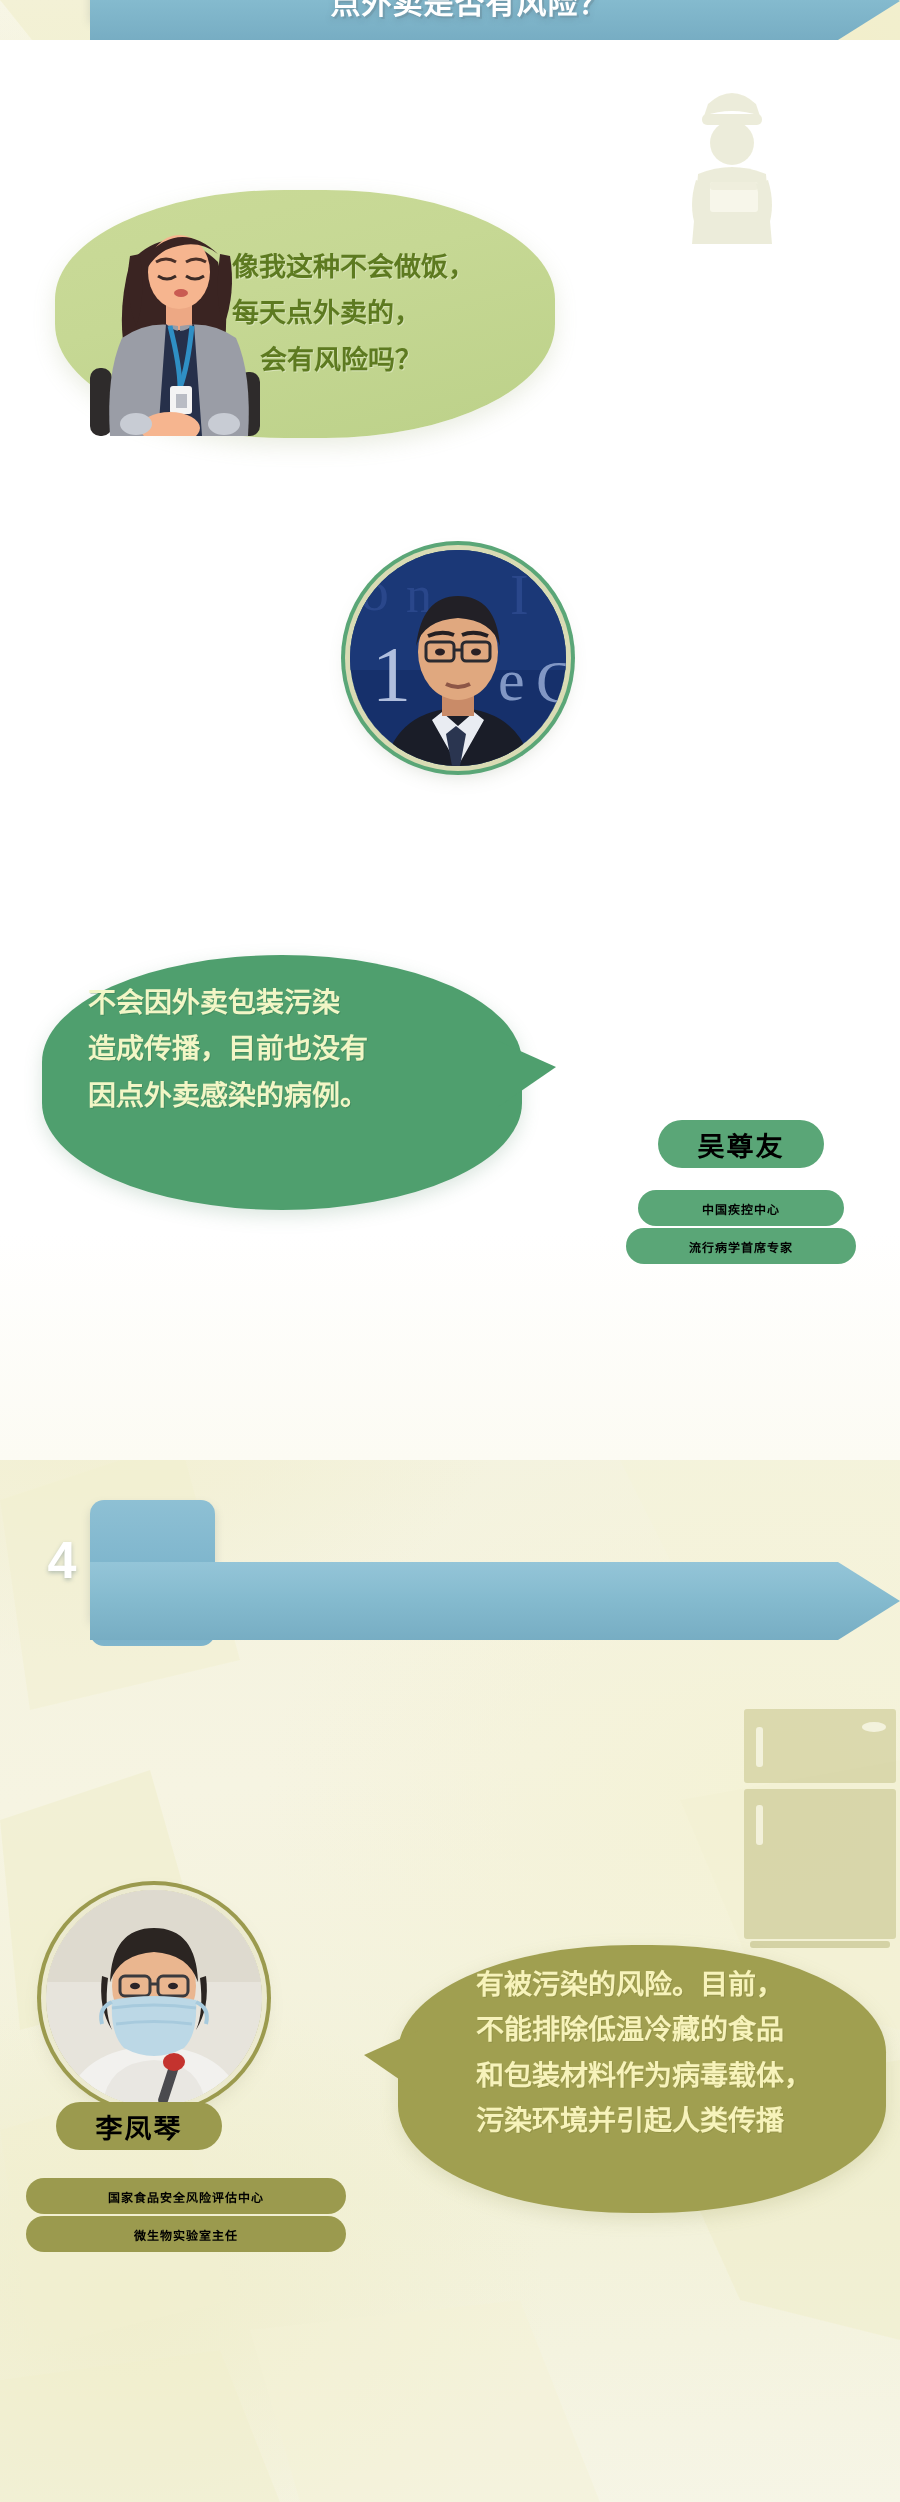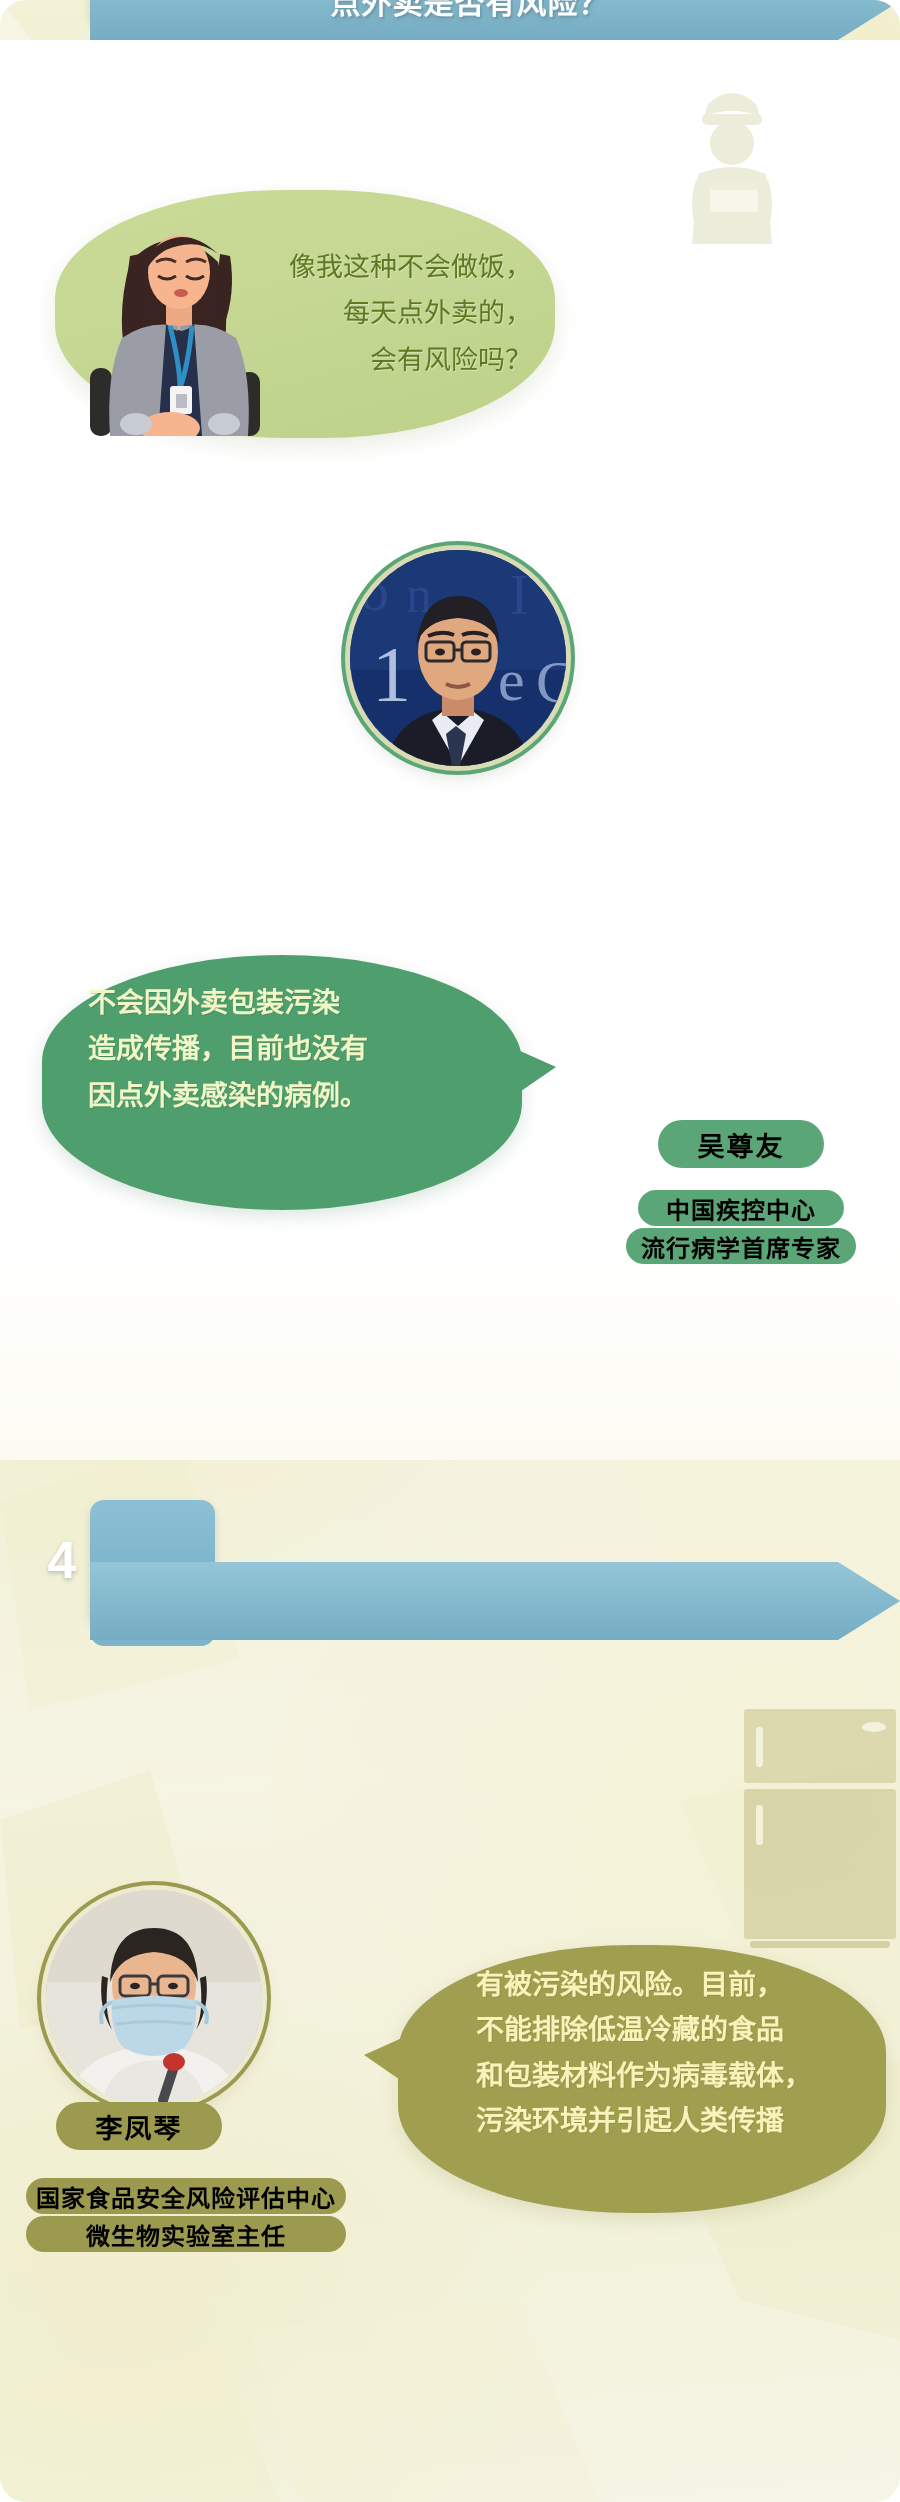--- a/index.html
+++ b/index.html
@@ -17,21 +17,20 @@
     height:2502px;
     overflow:hidden;
     background:
       radial-gradient(ellipse 700px 500px at 92% 2%,  #f4f0cf 0%, rgba(244,240,207,0) 62%),
       radial-gradient(ellipse 620px 420px at 4%  10%, #f3f0d4 0%, rgba(243,240,212,0) 60%),
       radial-gradient(ellipse 760px 520px at 88% 34%, #eef1d4 0%, rgba(238,241,212,0) 62%),
       radial-gradient(ellipse 700px 480px at 10% 55%, #f2efd0 0%, rgba(242,239,208,0) 60%),
       radial-gradient(ellipse 820px 620px at 86% 72%, #f4f2d6 0%, rgba(244,242,214,0) 62%),
       radial-gradient(ellipse 700px 520px at 14% 92%, #f0eecd 0%, rgba(240,238,205,0) 60%),
       linear-gradient(175deg,#f7f6e6 0%,#f4f3de 18%,#f7f6ea 34%,#f3f2dd 52%,#f6f4e2 70%,#f2f1d8 86%,#f6f5e6 100%);
-    border-radius: 26px;
   }
 
   
   .facet { position:absolute; opacity:.5; pointer-events:none; }
 
   
   .white-sheet { position:absolute; left:0; width:900px; background:#ffffff; }
 
   
   .banner { position:absolute; left:0; width:900px; }
@@ -74,22 +73,22 @@
   
   .blob {
     position:absolute;
     background:linear-gradient(165deg,#cada98 0%, #c6d894 40%, #bcd189 100%);
     border-radius:46% 46% 46% 46% / 44% 44% 46% 46%;
     box-shadow:0 8px 22px rgba(150,165,110,.20);
   }
   .blob-text {
     position:absolute;
     color:#5d7a20;
-    font-size:27px; font-weight:normal; line-height:1.72;
-    text-align:right;
+    font-size:27px; font-weight:bold; line-height:1.72;
+    text-align:left;
     text-shadow:1px 1px 0 rgba(255,255,255,.35);
   }
   .blob-text .l3 { padding-left:28px; }
 
   
   .woman { position:absolute; }
 
   
   .bubble-green {
     position:absolute;
@@ -145,21 +144,21 @@
 
   
   .pill {
     position:absolute;
     display:flex; align-items:center; justify-content:center;
     color:#000000;
     border-radius:999px;
     white-space:nowrap;
   }
   .pill.name   { font-size:27px; font-weight:bold; height:48px; letter-spacing:2px; }
-  .pill.title  { font-size:24px; font-weight:bold; height:36px; letter-spacing:1px; }
+  .pill.title  { font-size:12px; font-weight:bold; height:36px; letter-spacing:1px; }
   .pill.green  { background:#5aa677; }
   .pill.olive  { background:#9b9a4e; }
 
   
   .wm { position:absolute; opacity:.62; }
 </style>
 </head>
 <body>
 
 <div id="page">

